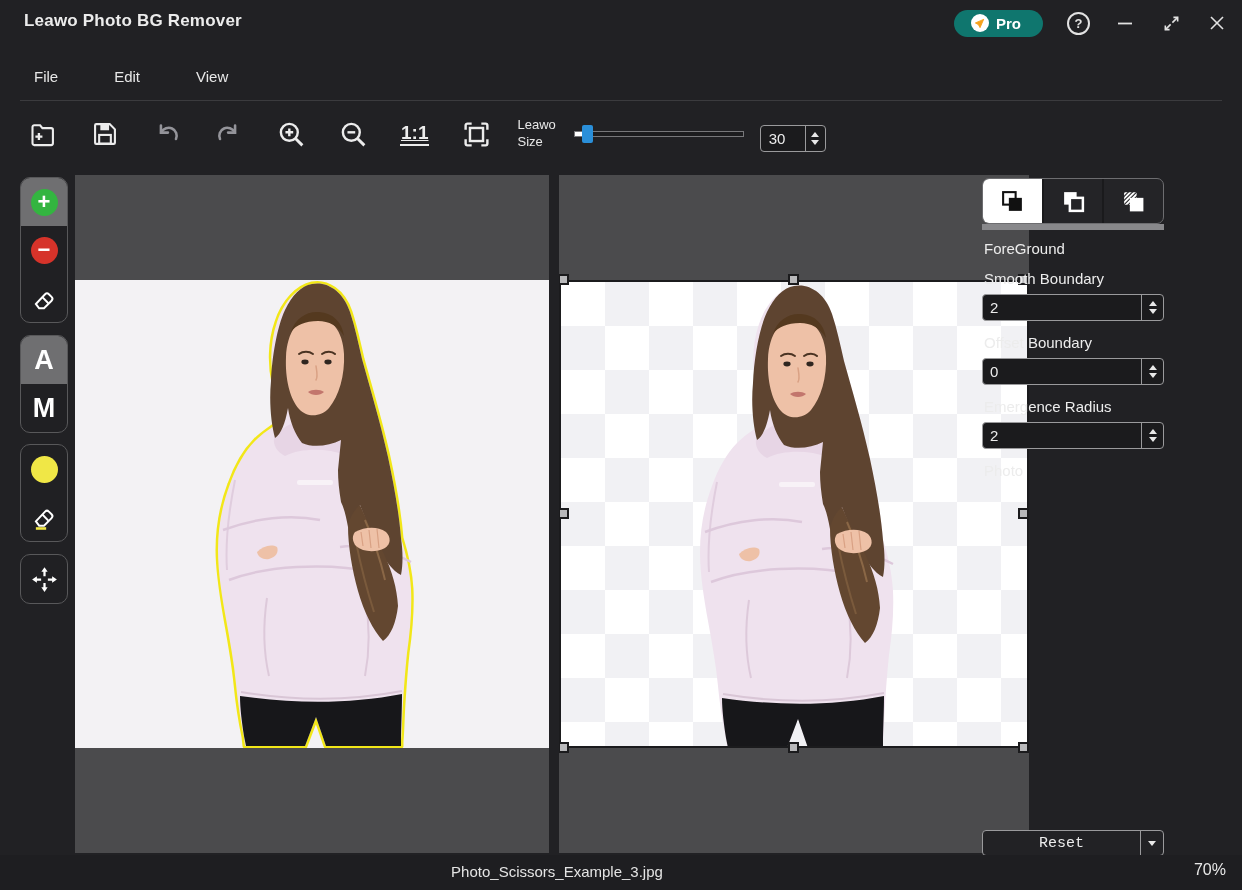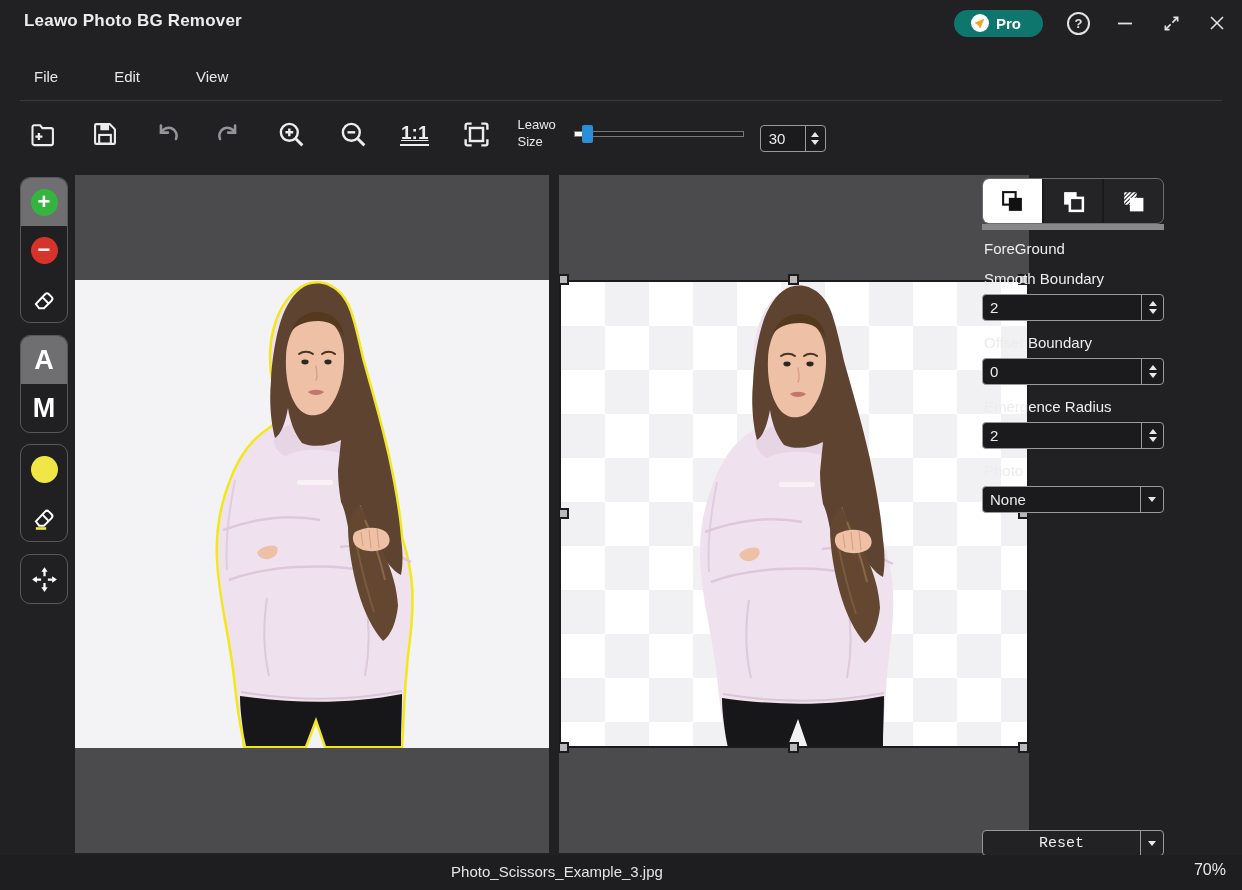--- a/index.html
+++ b/index.html
@@ -382,26 +382,20 @@
     <div class="field-label">Emergence Radius</div>
     <div class="field-box">
       <input value="2" style="">
       <div class="spin-arrows" style="width:22px;">
         <div class="arr-up"></div>
         <div class="arr-dn"></div>
       </div>
     </div>
 
     <div class="field-label">Photo</div>
-    <div class="field-box">
-      <div class="dd-value">None</div>
-      <div class="dd-arrow">
-        <div class="arr-dn"></div>
-      </div>
-    </div>
 
     <div class="reset-row">
       <div class="reset-btn">
         <div class="reset-label">Reset</div>
         <div class="dd-arrow">
           <div class="arr-dn"></div>
         </div>
       </div>
     </div>
   </div>

